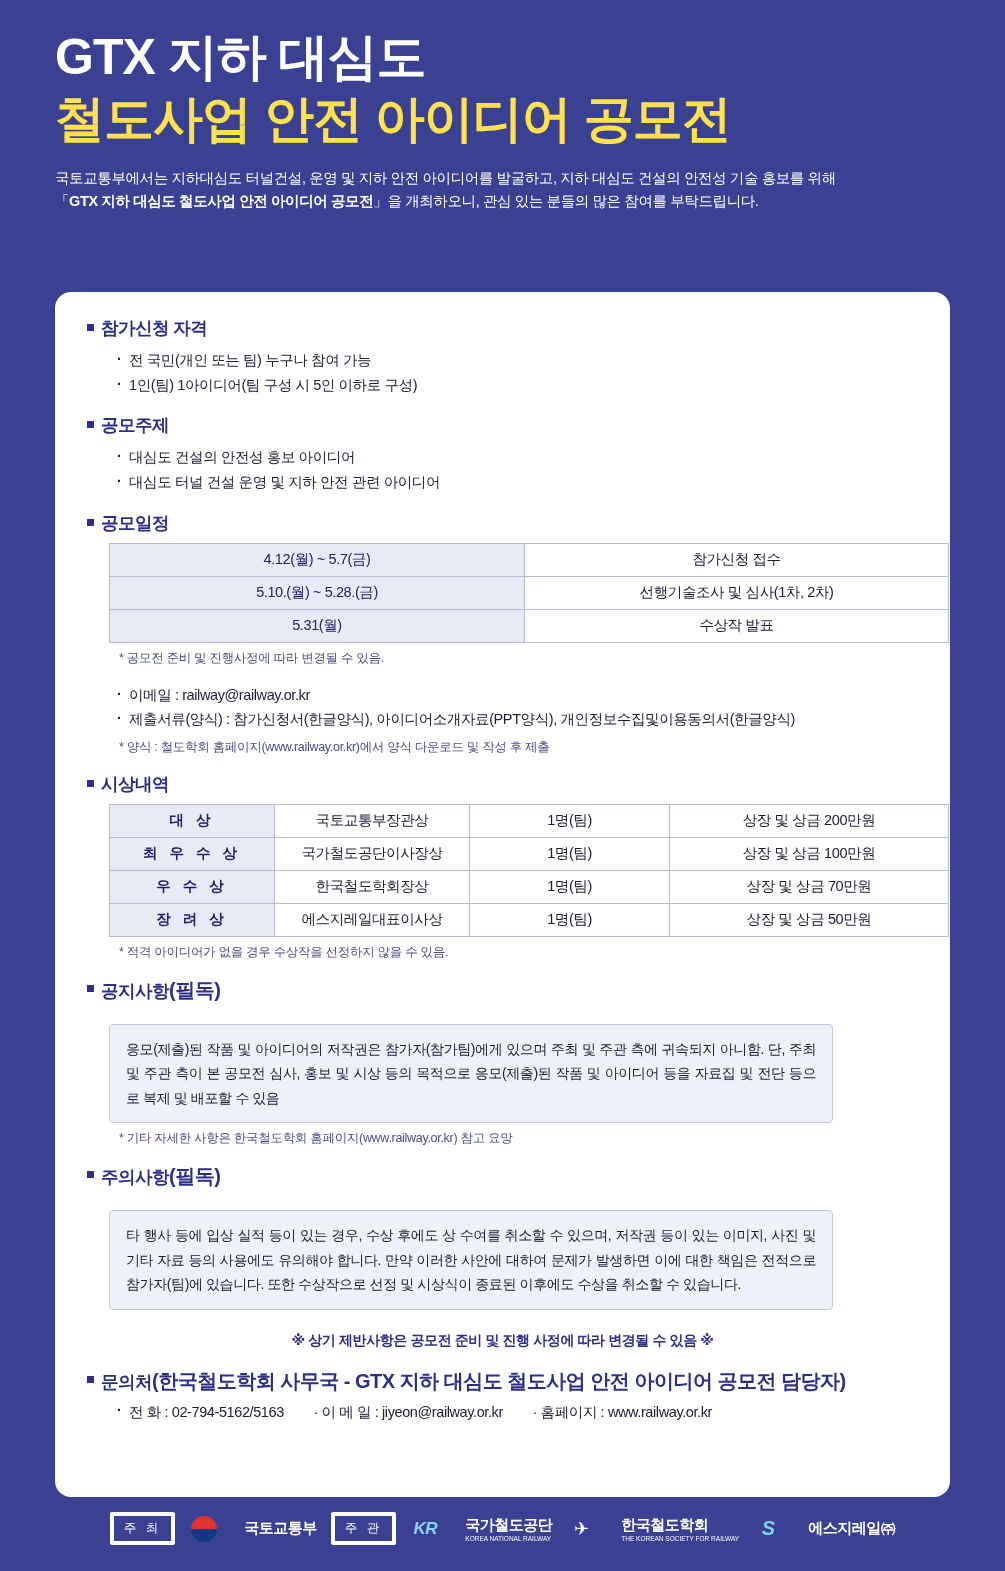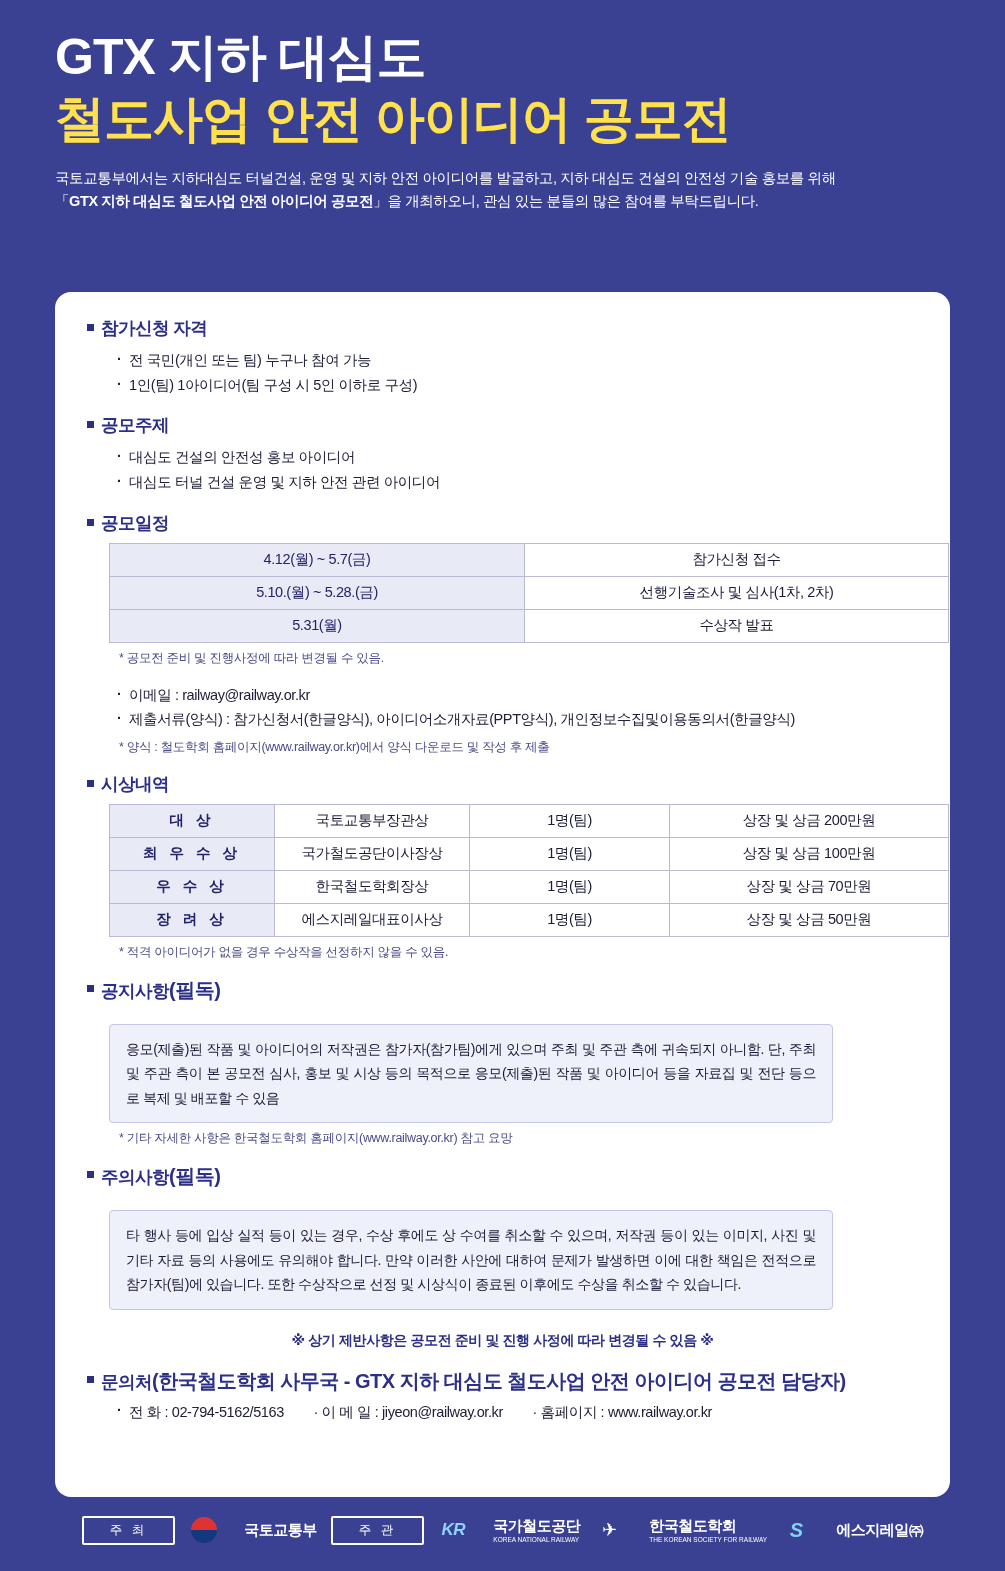--- a/index.html
+++ b/index.html
@@ -169,24 +169,24 @@
   .footer {
     position: absolute;
     left: 0; bottom: 26px;
     width: 1005px;
     display: flex;
     justify-content: center;
     align-items: center;
     gap: 14px;
   }
   .tagbox {
-    border: 2px solid #ffffff;
+    border: 4px solid #ffffff;
     color: #ffffff;
     font-size: 12.5px;
-    padding: 4px 26px;
+    padding: 4px 10px;
     letter-spacing: 3px;
     border-radius: 2px;
   }
   .logo {
     display: flex;
     align-items: center;
     gap: 25px;
     color: #ffffff;
     font-size: 15px;
     font-weight: bold;

